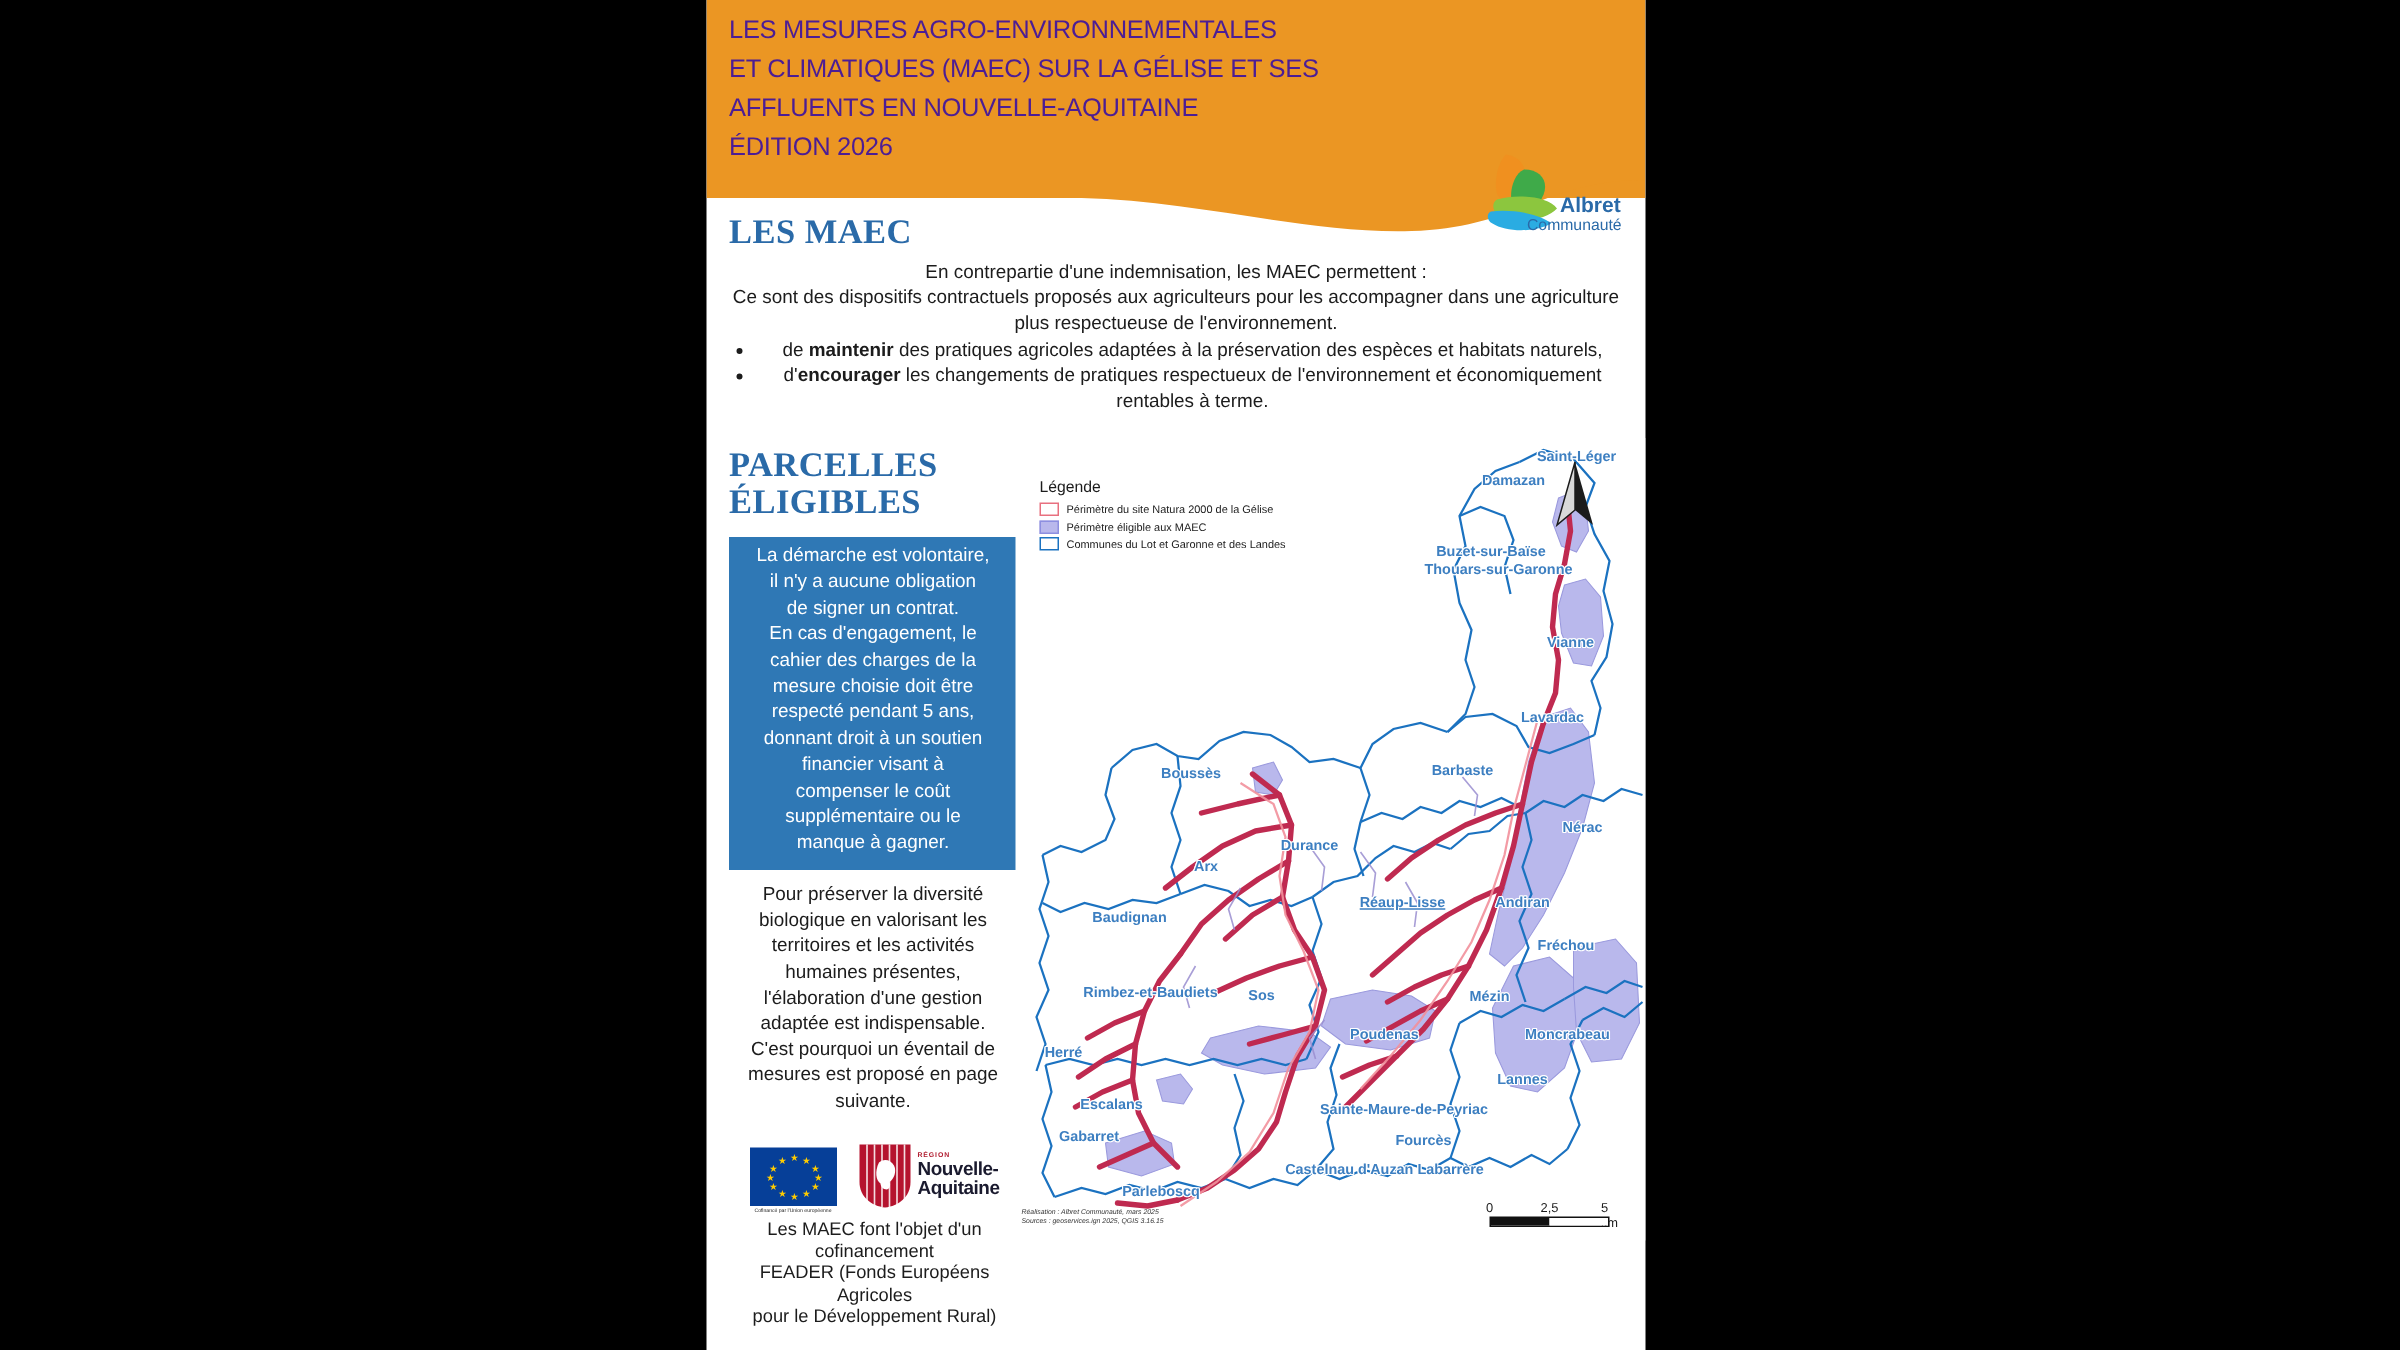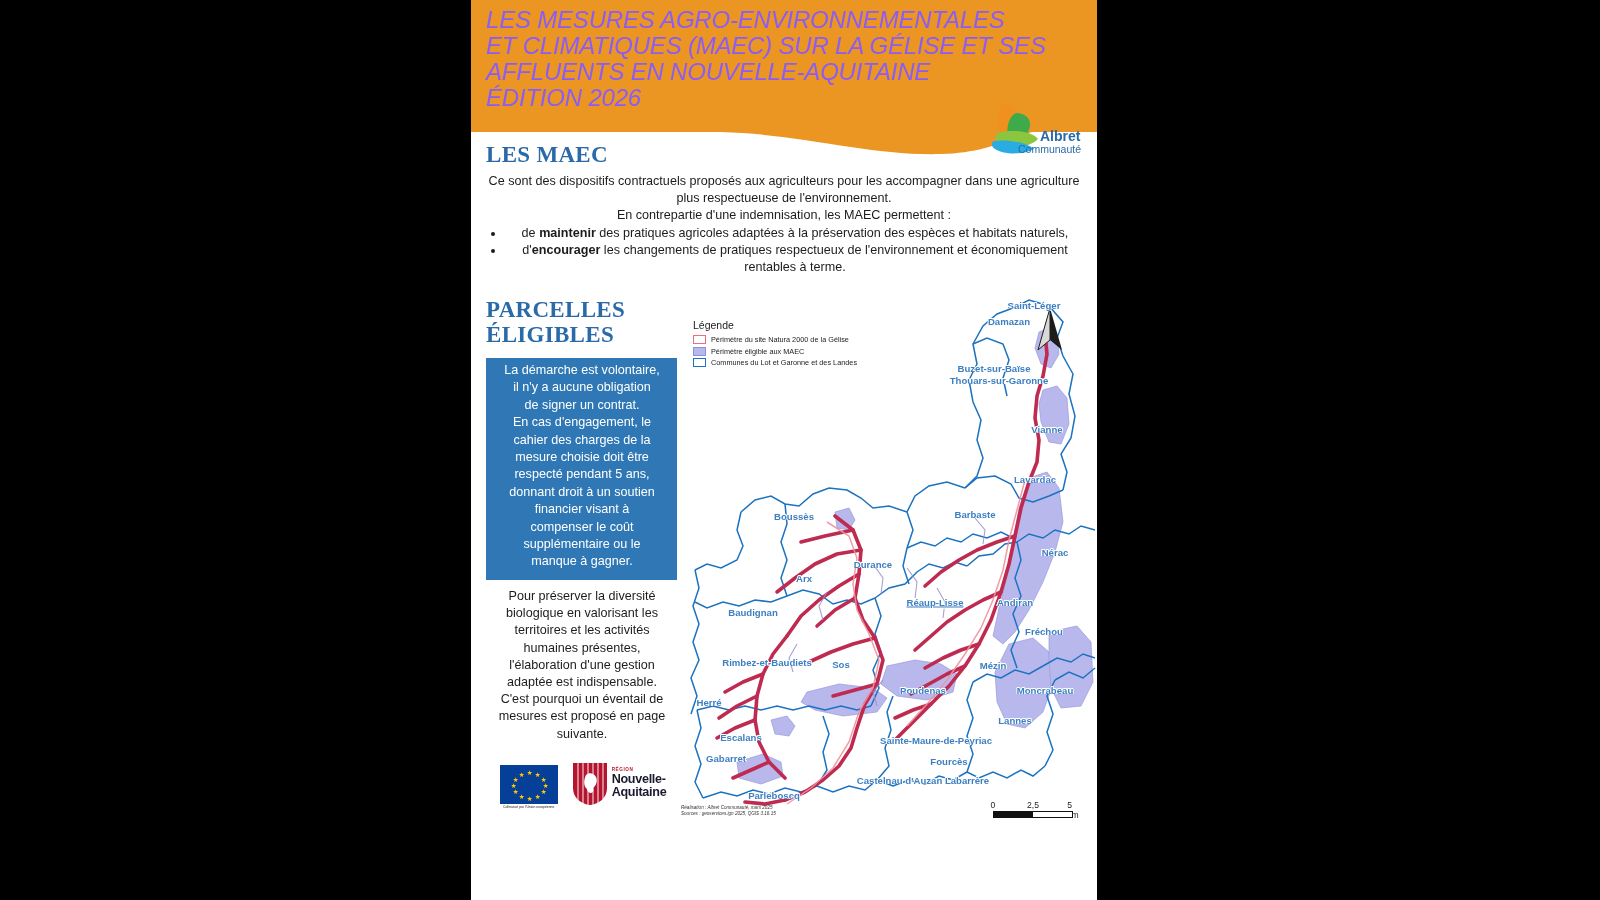--- a/index.html
+++ b/index.html
@@ -37,27 +37,26 @@
     left: 0; top: 118px;
     width: 626px;
     height: 42px;
     overflow: hidden;
   }
   #header-title {
     position: absolute;
     left: 15px;
     top: 7px;
     width: 570px;
-    color: #8b5cf6;
-    font-size: 24px;
+    color: #4c1d95;
+    font-size: 17px;
     line-height: 26px;
     letter-spacing: -0.2px;
     font-weight: 400;
     white-space: pre-line;
-    font-style: italic;
   }
   #logo-albret {
     position: absolute;
     left: 517px;
     top: 99px;
     width: 100px;
     height: 56px;
   }
 
   
@@ -348,22 +347,22 @@
       <path d="M10,34 C24,30 44,32 50,40 C43,48 24,50 12,45 C7,43 6,36 10,34 Z" fill="#8cc63e"></path>
       <path d="M6,42 C20,40 40,44 46,50 C36,56 16,56 7,50 C3,48 3,43 6,42 Z" fill="#2aace2"></path>
       <text x="52" y="42" font-family="Liberation Sans, sans-serif" font-size="14" font-weight="bold" fill="#2a6aa8">Albret</text>
       <text x="30" y="54" font-family="Liberation Sans, sans-serif" font-size="10.5" fill="#2a6aa8">Communauté</text>
     </svg>
   </div>
 
   <div class="sec-head" id="h-maec">LES MAEC</div>
 
   <div id="intro">
+    <p>En contrepartie d'une indemnisation, les MAEC permettent :</p>
     <p>Ce sont des dispositifs contractuels proposés aux agriculteurs pour les accompagner dans une agriculture plus respectueuse de l'environnement.</p>
-    <p>En contrepartie d'une indemnisation, les MAEC permettent :</p>
     <ul>
       <li><span>de </span><b>maintenir</b><span> des pratiques agricoles adaptées à la préservation des espèces et habitats naturels,</span></li>
       <li><span>d'</span><b>encourager</b><span> les changements de pratiques respectueux de l'environnement et économiquement rentables à terme.</span></li>
     </ul>
   </div>
 
   <div class="sec-head" id="h-parcelles">PARCELLES
 ÉLIGIBLES</div>
 
   <div id="blue-box">La démarche est volontaire,
@@ -422,20 +421,24 @@
         <path d="M14,13 C17,10 22,11 24,15 C26,19 24,24 21,26 C22,28 21,31 19,31 C17,31 15,29 15,27 C12,25 11,19 14,13 Z" fill="#ffffff"></path>
       </svg>
       <div id="na-words">
         <div id="na-region">RÉGION</div>
         <div id="na-name">Nouvelle-
 Aquitaine</div>
       </div>
     </div>
   </div>
 
+  <div id="footer-text">Les MAEC font l'objet d'un
+cofinancement
+FEADER (Fonds Européens Agricoles
+pour le Développement Rural)</div>
 
   <div id="map">
 
     <svg id="map-svg" width="420" height="535" viewBox="0 0 420 535">
 
       <g fill="#b9b8ec" stroke="#9a99dd" stroke-width="0.7">
         <path d="M362,40 L372,36 L380,44 L382,62 L374,76 L364,72 L358,56 Z"></path>
         <path d="M366,98 L380,94 L390,106 L392,132 L384,152 L372,150 L364,130 L362,112 Z"></path>
         <path d="M352,186 L370,180 L382,196 L386,230 L378,260 L366,290 L352,318 L338,340 L326,352 L316,344 L322,316 L330,284 L336,248 L342,216 Z"></path>
         <path d="M332,352 L356,346 L372,360 L376,392 L366,420 L348,436 L330,432 L320,410 L318,380 Z"></path>
@@ -537,21 +540,21 @@
         <span class="legend-swatch sw-maec"></span>
         <span class="legend-label">Périmètre éligible aux MAEC</span>
       </div>
       <div class="legend-row">
         <span class="legend-swatch sw-comm"></span>
         <span class="legend-label">Communes du Lot et Garonne et des Landes</span>
       </div>
     </div>
 
     <div id="map-labels">
-        <div class="mlabel" style="left: 357px; top: 13px;">Saint-Léger</div>
+        <div class="mlabel" style="left: 374px; top: 13px;">Saint-Léger</div>
         <div class="mlabel" style="left: 332px; top: 29px;">Damazan</div>
         <div class="mlabel" style="left: 317px; top: 76px;">Buzet-sur-Baïse</div>
         <div class="mlabel" style="left: 322px; top: 88px;">Thouars-sur-Garonne</div>
         <div class="mlabel" style="left: 370px; top: 137px;">Vianne</div>
         <div class="mlabel" style="left: 358px; top: 187px;">Lavardac</div>
         <div class="mlabel" style="left: 117px; top: 224px;">Boussès</div>
         <div class="mlabel" style="left: 196px; top: 227px; margin-top: 45px;">Durance</div>
         <div class="mlabel" style="left: 298px; top: 222px;">Barbaste</div>
         <div class="mlabel" style="left: 378px; top: 260px;">Nérac</div>
         <div class="mlabel" style="left: 127px; top: 286px;">Arx</div>

